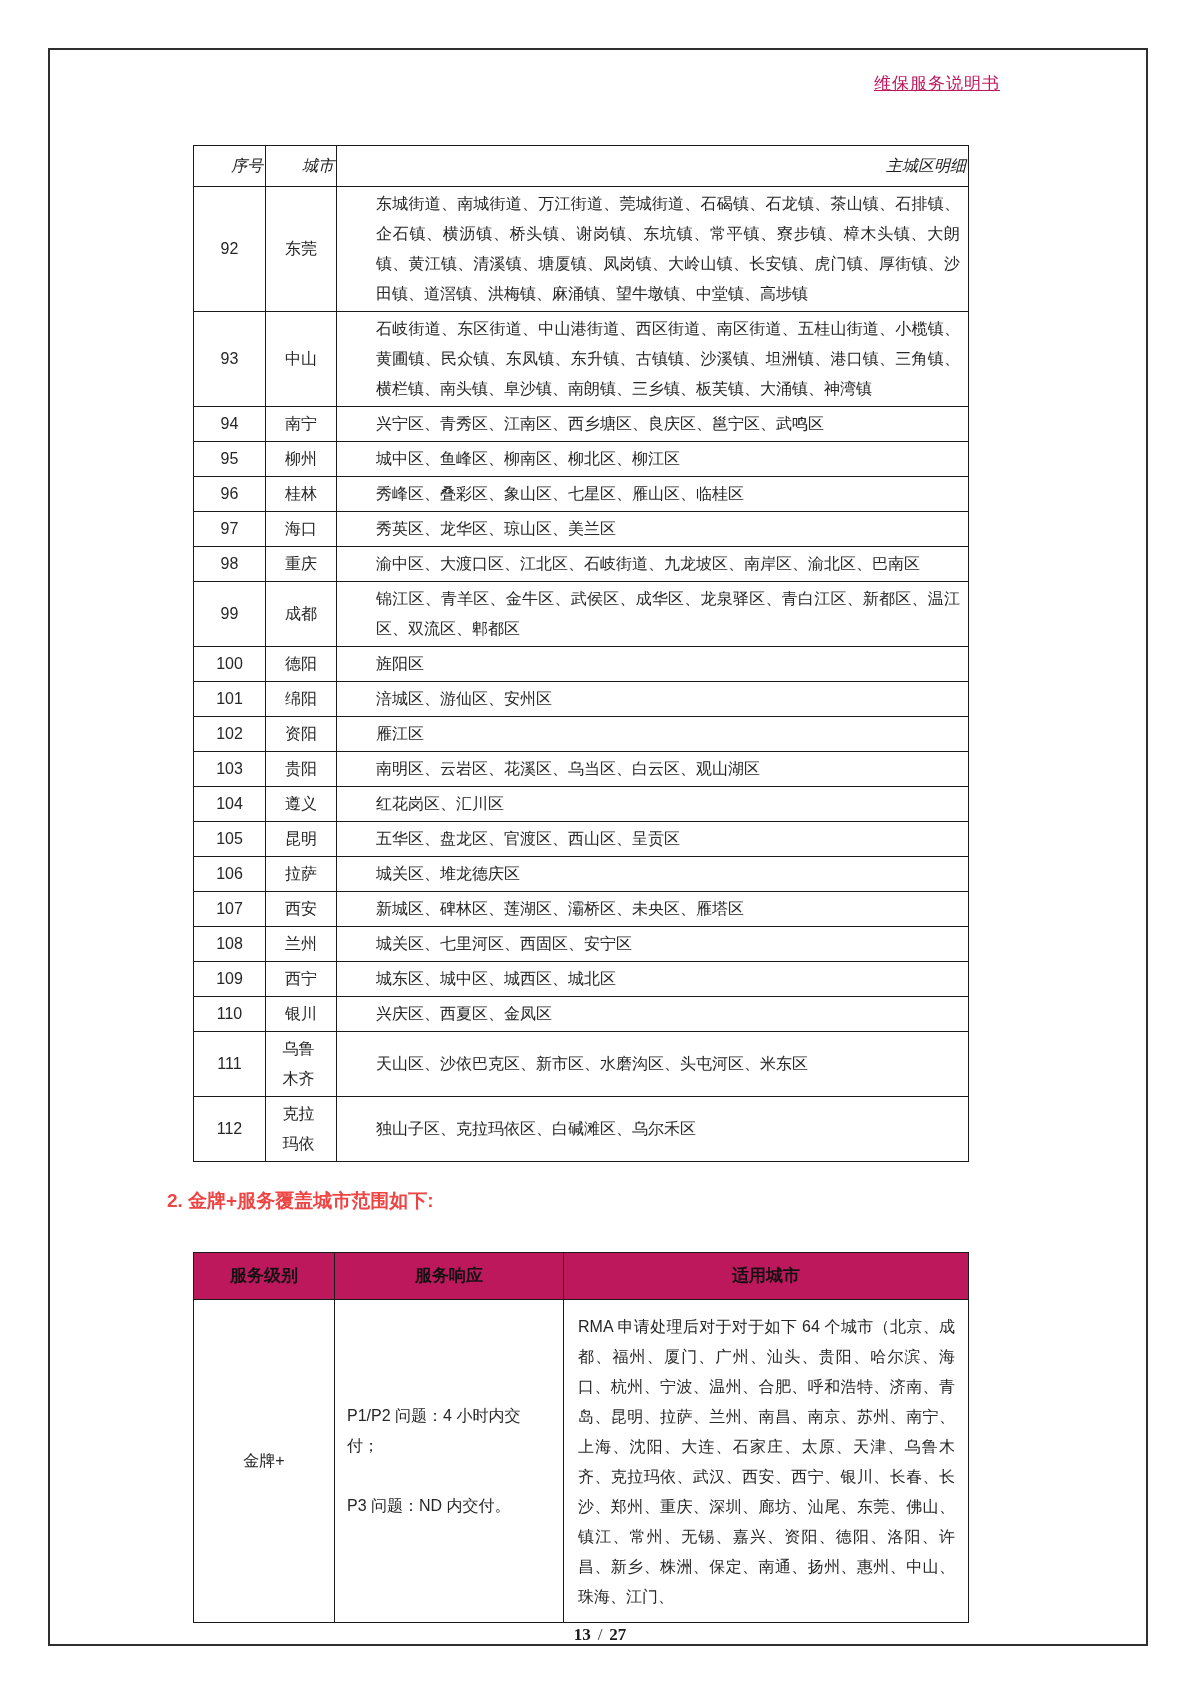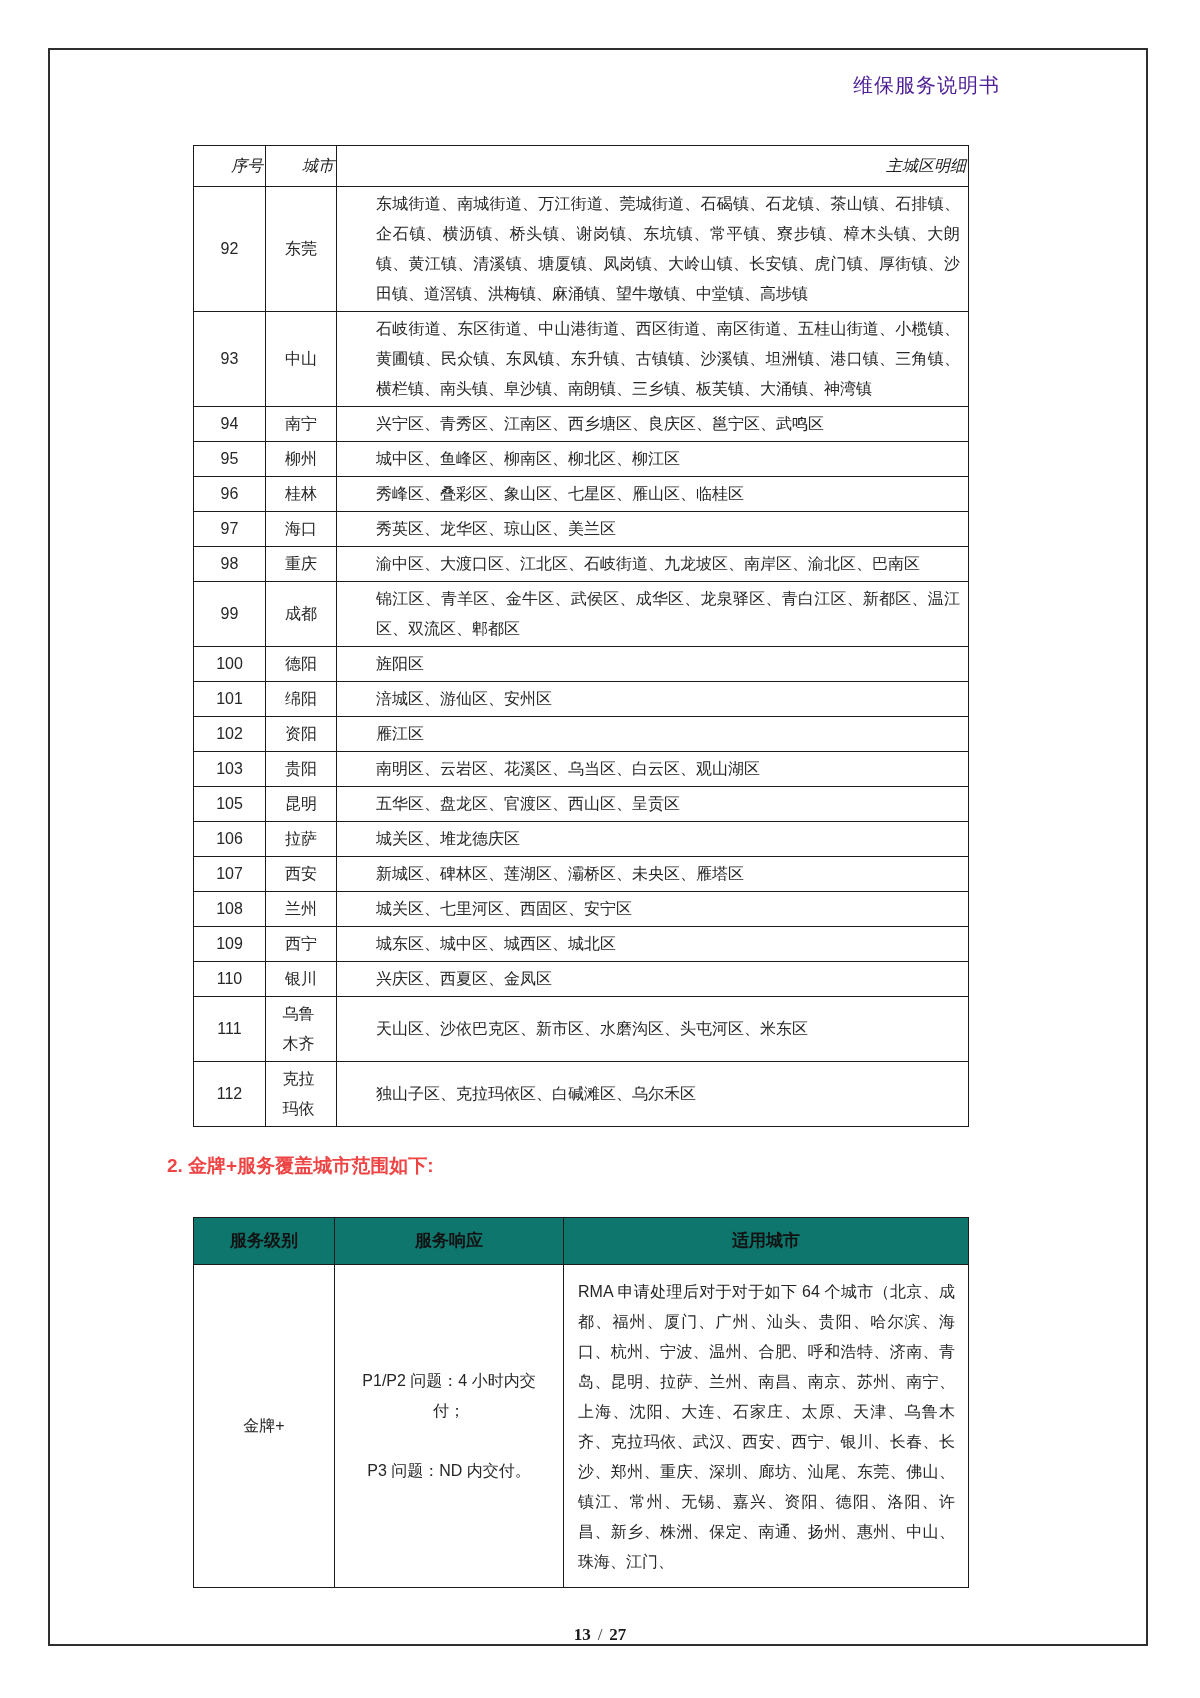--- a/index.html
+++ b/index.html
@@ -13,21 +13,21 @@
   }
   .page-border{
     position:absolute;left:48px;top:48px;
     width:1100px;height:1598px;
     border:2px solid #2f2f2f;
     box-sizing:border-box;
   }
   .doc-header{
     position:absolute;top:72px;right:200px;
     font-family:"Liberation Serif",serif;
-    font-size:20px;color:#4c1d95;letter-spacing:1px;
+    font-size:17px;color:#be185d;letter-spacing:1px;text-decoration:underline;
   }
   .content{
     position:absolute;left:193px;top:145px;width:775px;
   }
   table{border-collapse:collapse;width:775px;table-layout:fixed;}
   th,td{border:1.5px solid #1b1b1b;box-sizing:border-box;}
 
   
   .t1 th{
     font-size:16px;font-weight:normal;text-align:right;
@@ -43,26 +43,26 @@
 
   
   .sec-heading{
     margin:26px 0 0 -26px;
     font-size:19px;font-weight:bold;color:#ef4444;
   }
 
   
   .t2{margin-top:38px;}
   .t2 th{
-    background:#0f766e;font-size:17px;font-weight:bold;
+    background:#be185d;font-size:17px;font-weight:bold;
     text-align:center;padding:9px 4px;line-height:28px;color:#111;
   }
   .t2 td{font-size:16px;line-height:30px;color:#262626;}
   .t2 td.c-level{text-align:center;vertical-align:middle;}
-  .t2 td.c-resp{text-align:center;vertical-align:middle;padding:20px 12px;}
+  .t2 td.c-resp{vertical-align:middle;padding:20px 12px;}
   .t2 .resp-line2{margin-top:30px;}
   .t2 td.c-cities{
     text-align:justify;vertical-align:top;
     padding:12px 13px 10px 14px;
   }
 
   .doc-footer{
     position:absolute;left:0;top:1585px;width:1200px;
     text-align:center;
     font-family:"Liberation Serif",serif;
@@ -146,20 +146,25 @@
         </tr>
         <tr>
           <td class="c-no">102</td>
           <td class="c-city">资阳</td>
           <td class="c-districts">雁江区</td>
         </tr>
         <tr>
           <td class="c-no">103</td>
           <td class="c-city">贵阳</td>
           <td class="c-districts">南明区、云岩区、花溪区、乌当区、白云区、观山湖区</td>
+        </tr>
+        <tr>
+          <td class="c-no">104</td>
+          <td class="c-city">遵义</td>
+          <td class="c-districts">红花岗区、汇川区</td>
         </tr>
         <tr>
           <td class="c-no">105</td>
           <td class="c-city">昆明</td>
           <td class="c-districts">五华区、盘龙区、官渡区、西山区、呈贡区</td>
         </tr>
         <tr>
           <td class="c-no">106</td>
           <td class="c-city">拉萨</td>
           <td class="c-districts">城关区、堆龙德庆区</td>

